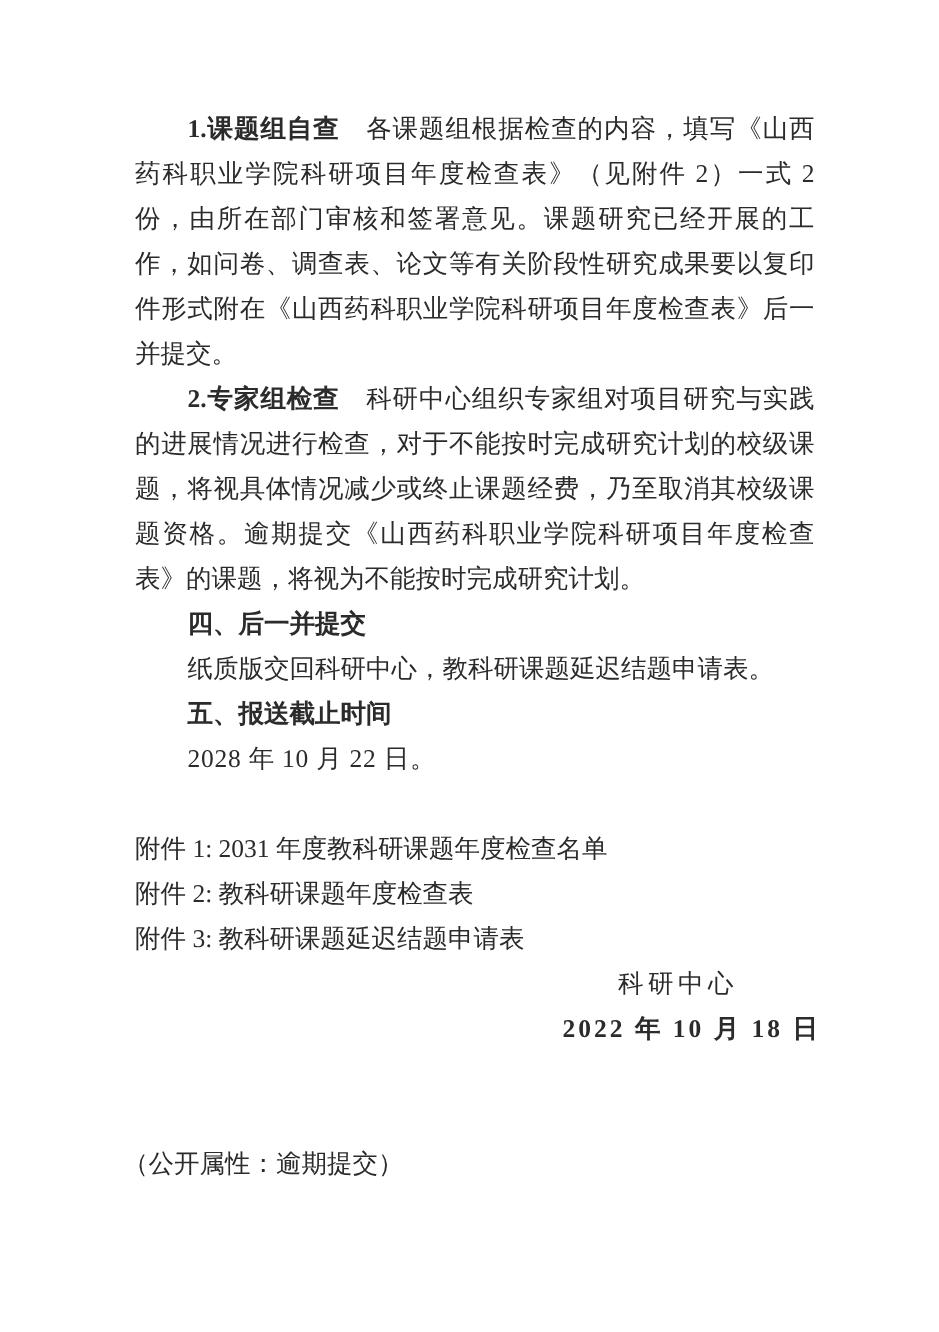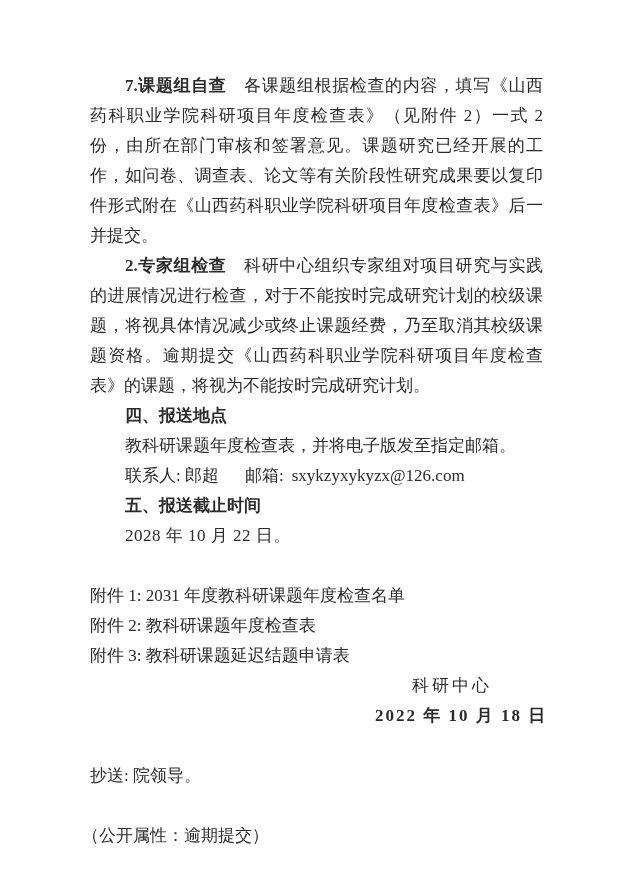--- a/index.html
+++ b/index.html
@@ -37,48 +37,46 @@
   .sig-date { margin-left: 285px; letter-spacing: 2px; white-space: nowrap; font-weight: bold; }
   .deadline-date { letter-spacing: 0.5px; }
   .disclosure { margin-left: -8px; }
 </style>
 </head>
 <body>
 
 <div class="page">
   <div class="content">
 
-    <p class="para"><span class="lead">7.课题组自查</span><span>　各课题组根据检查的内容，填写《山西药科职业学院科研项目年度检查表》（见附件 2）一式 2 份，由所在部门审核和签署意见。课题研究已经开展的工作，如问卷、调查表、论文等有关阶段性研究成果要以复印件形式附在《山西药科职业学院科研项目年度检查表》后一并提交。</span></p>
+    <p class="para"><span class="lead">1.课题组自查</span><span>　各课题组根据检查的内容，填写《山西药科职业学院科研项目年度检查表》（见附件 2）一式 2 份，由所在部门审核和签署意见。课题研究已经开展的工作，如问卷、调查表、论文等有关阶段性研究成果要以复印件形式附在《山西药科职业学院科研项目年度检查表》后一并提交。</span></p>
 
     <p class="para"><span class="lead">2.专家组检查</span><span>　科研中心组织专家组对项目研究与实践的进展情况进行检查，对于不能按时完成研究计划的校级课题，将视具体情况减少或终止课题经费，乃至取消其校级课题资格。逾期提交《山西药科职业学院科研项目年度检查表》的课题，将视为不能按时完成研究计划。</span></p>
 
-    <div class="line heading">四、报送地点</div>
+    <div class="line heading">四、后一并提交</div>
 
-    <div class="line indent">教科研课题年度检查表，并将电子版发至指定邮箱。</div>
+    <div class="line indent">纸质版交回科研中心，教科研课题延迟结题申请表。</div>
 
-    <div class="line indent"><span>联系人: 郎超</span><span class="email-label">邮箱:</span><span class="email-value">sxykzyxykyzx@126.com</span></div>
 
     <div class="line heading">五、报送截止时间</div>
 
     <div class="line indent deadline-date">2028 年 10 月 22 日。</div>
 
     <div class="spacer"></div>
 
     <div>
       <div class="line">附件 1: 2031 年度教科研课题年度检查名单</div>
       <div class="line">附件 2: 教科研课题年度检查表</div>
       <div class="line">附件 3: 教科研课题延迟结题申请表</div>
     </div>
 
     <div class="line sig-org">科研中心</div>
 
     <div class="line sig-date">2022 年 10 月 18 日</div>
 
     <div class="spacer"></div>
 
-    <div class="line">抄送: 院领导。</div>
 
     <div class="spacer"></div>
 
     <div class="line disclosure">（公开属性：逾期提交）</div>
 
   </div>
 </div>
 
 </body></html>

